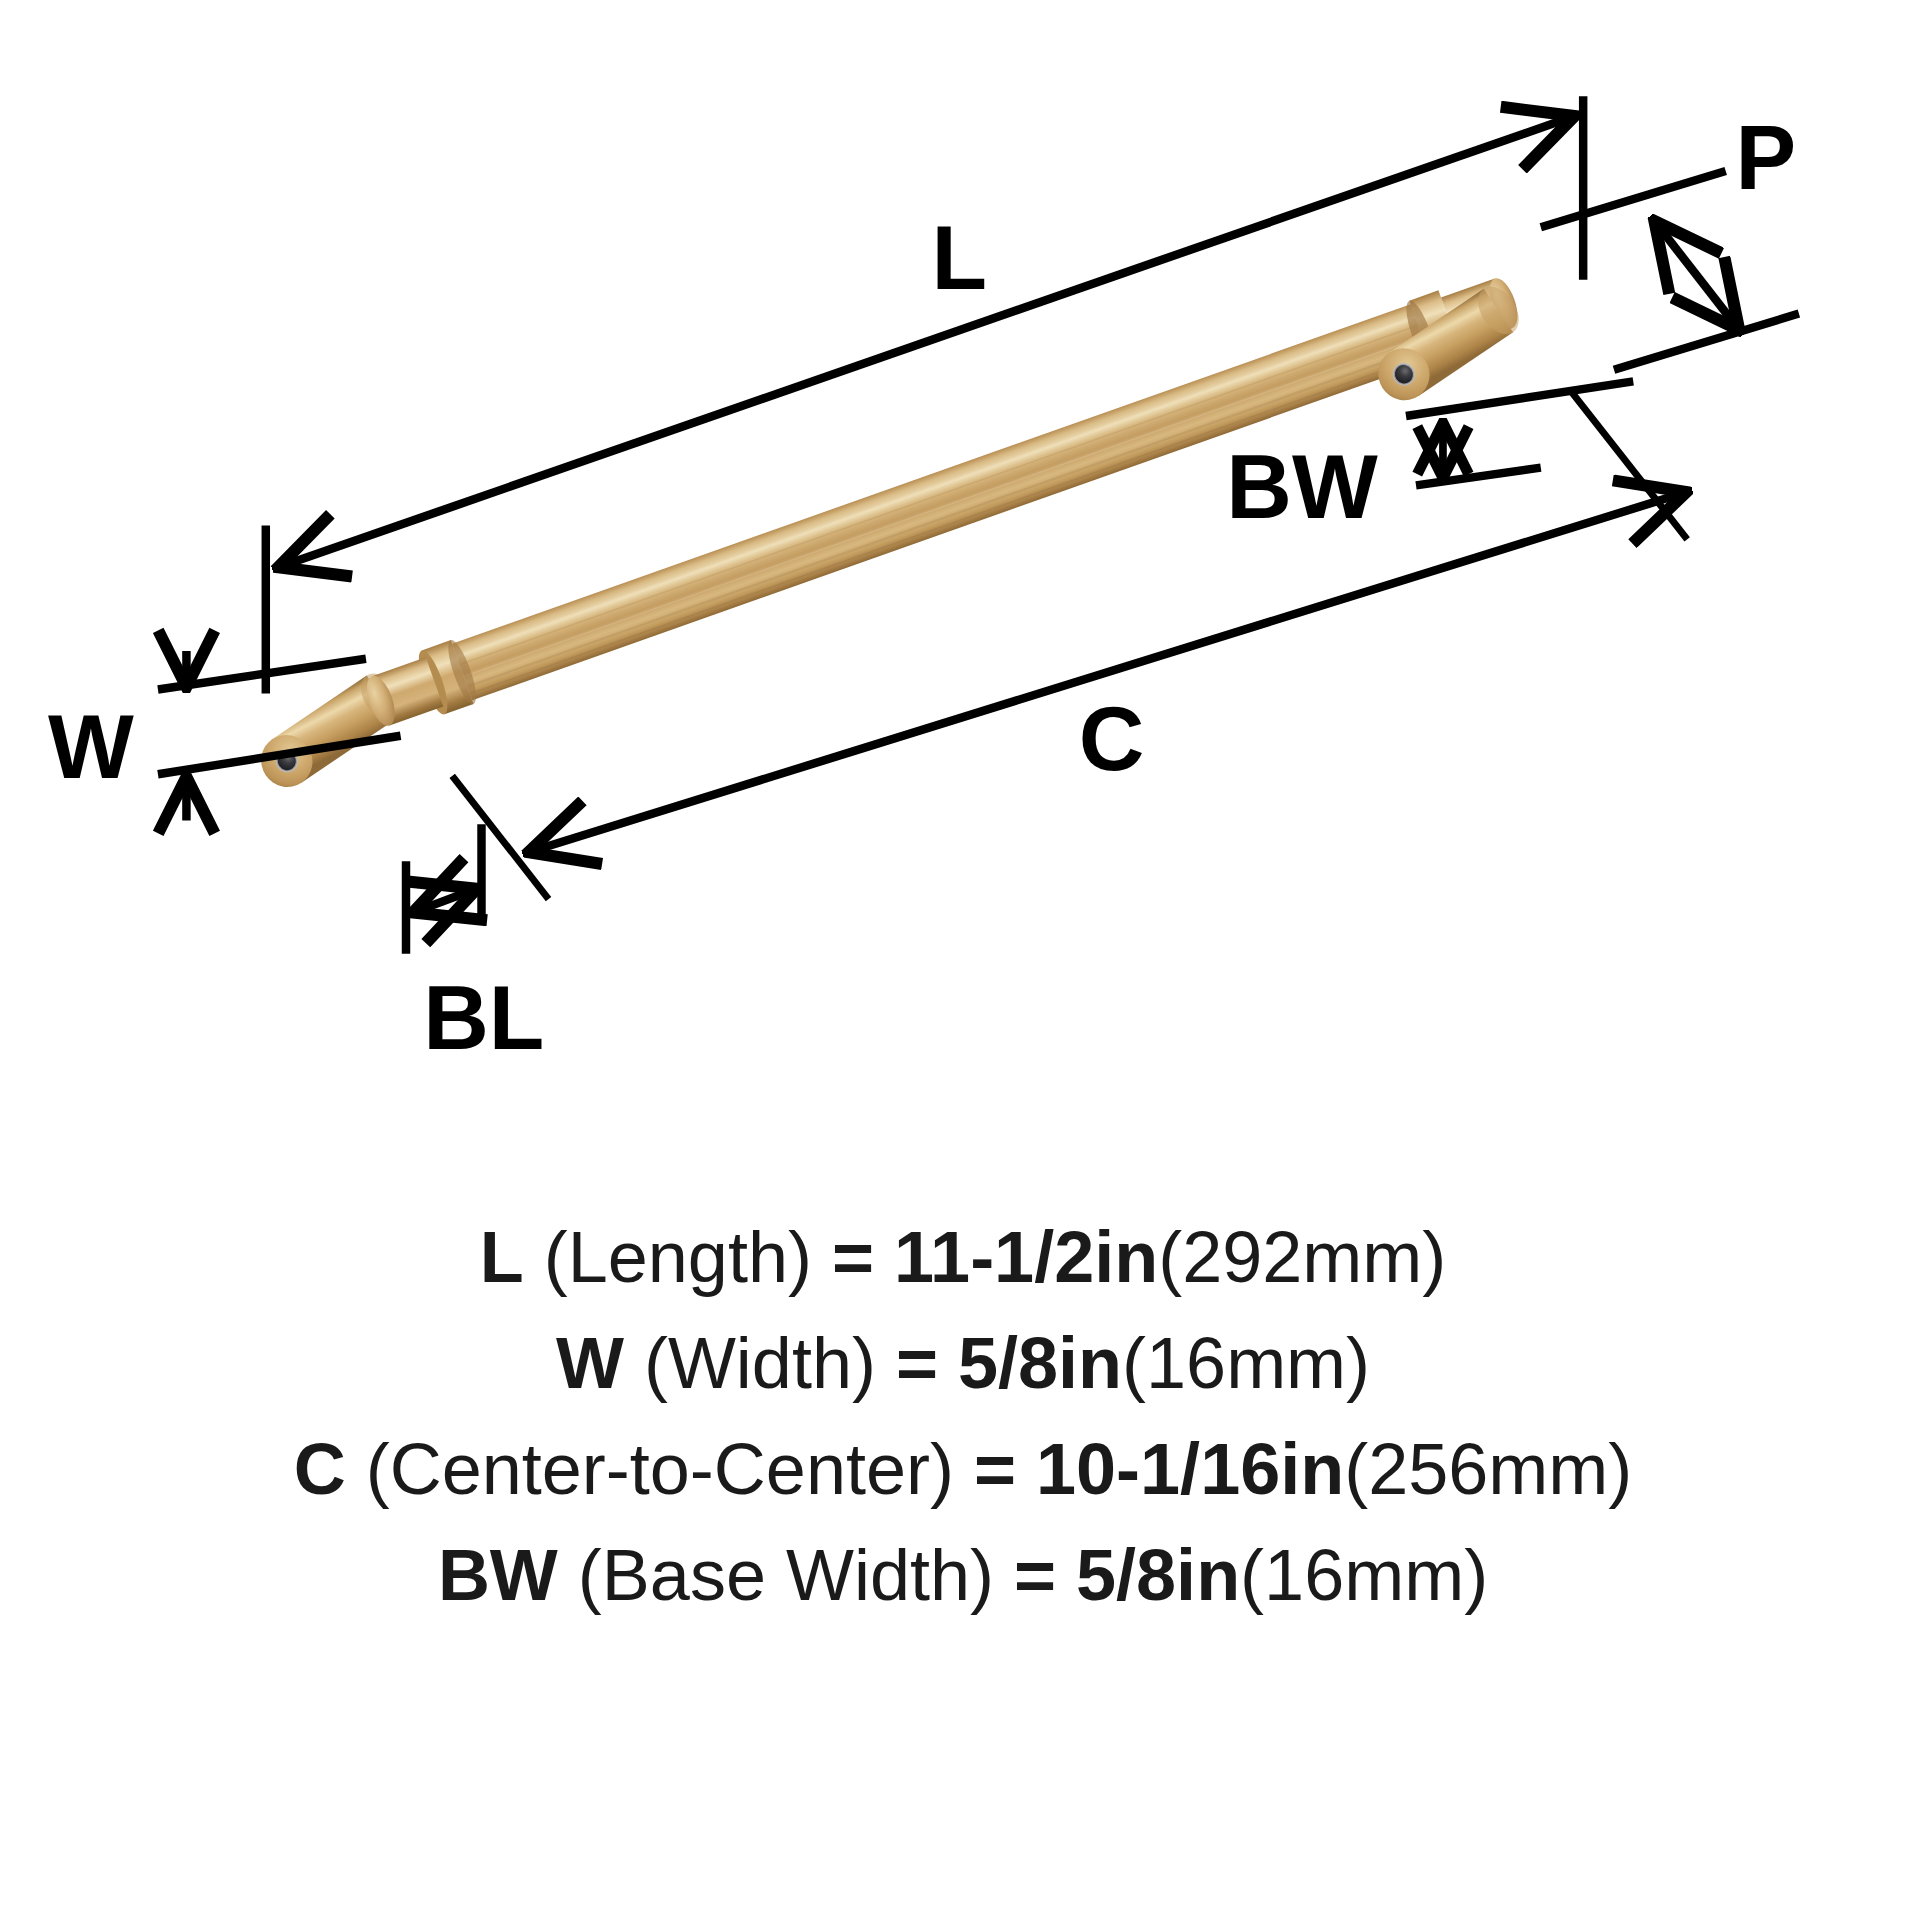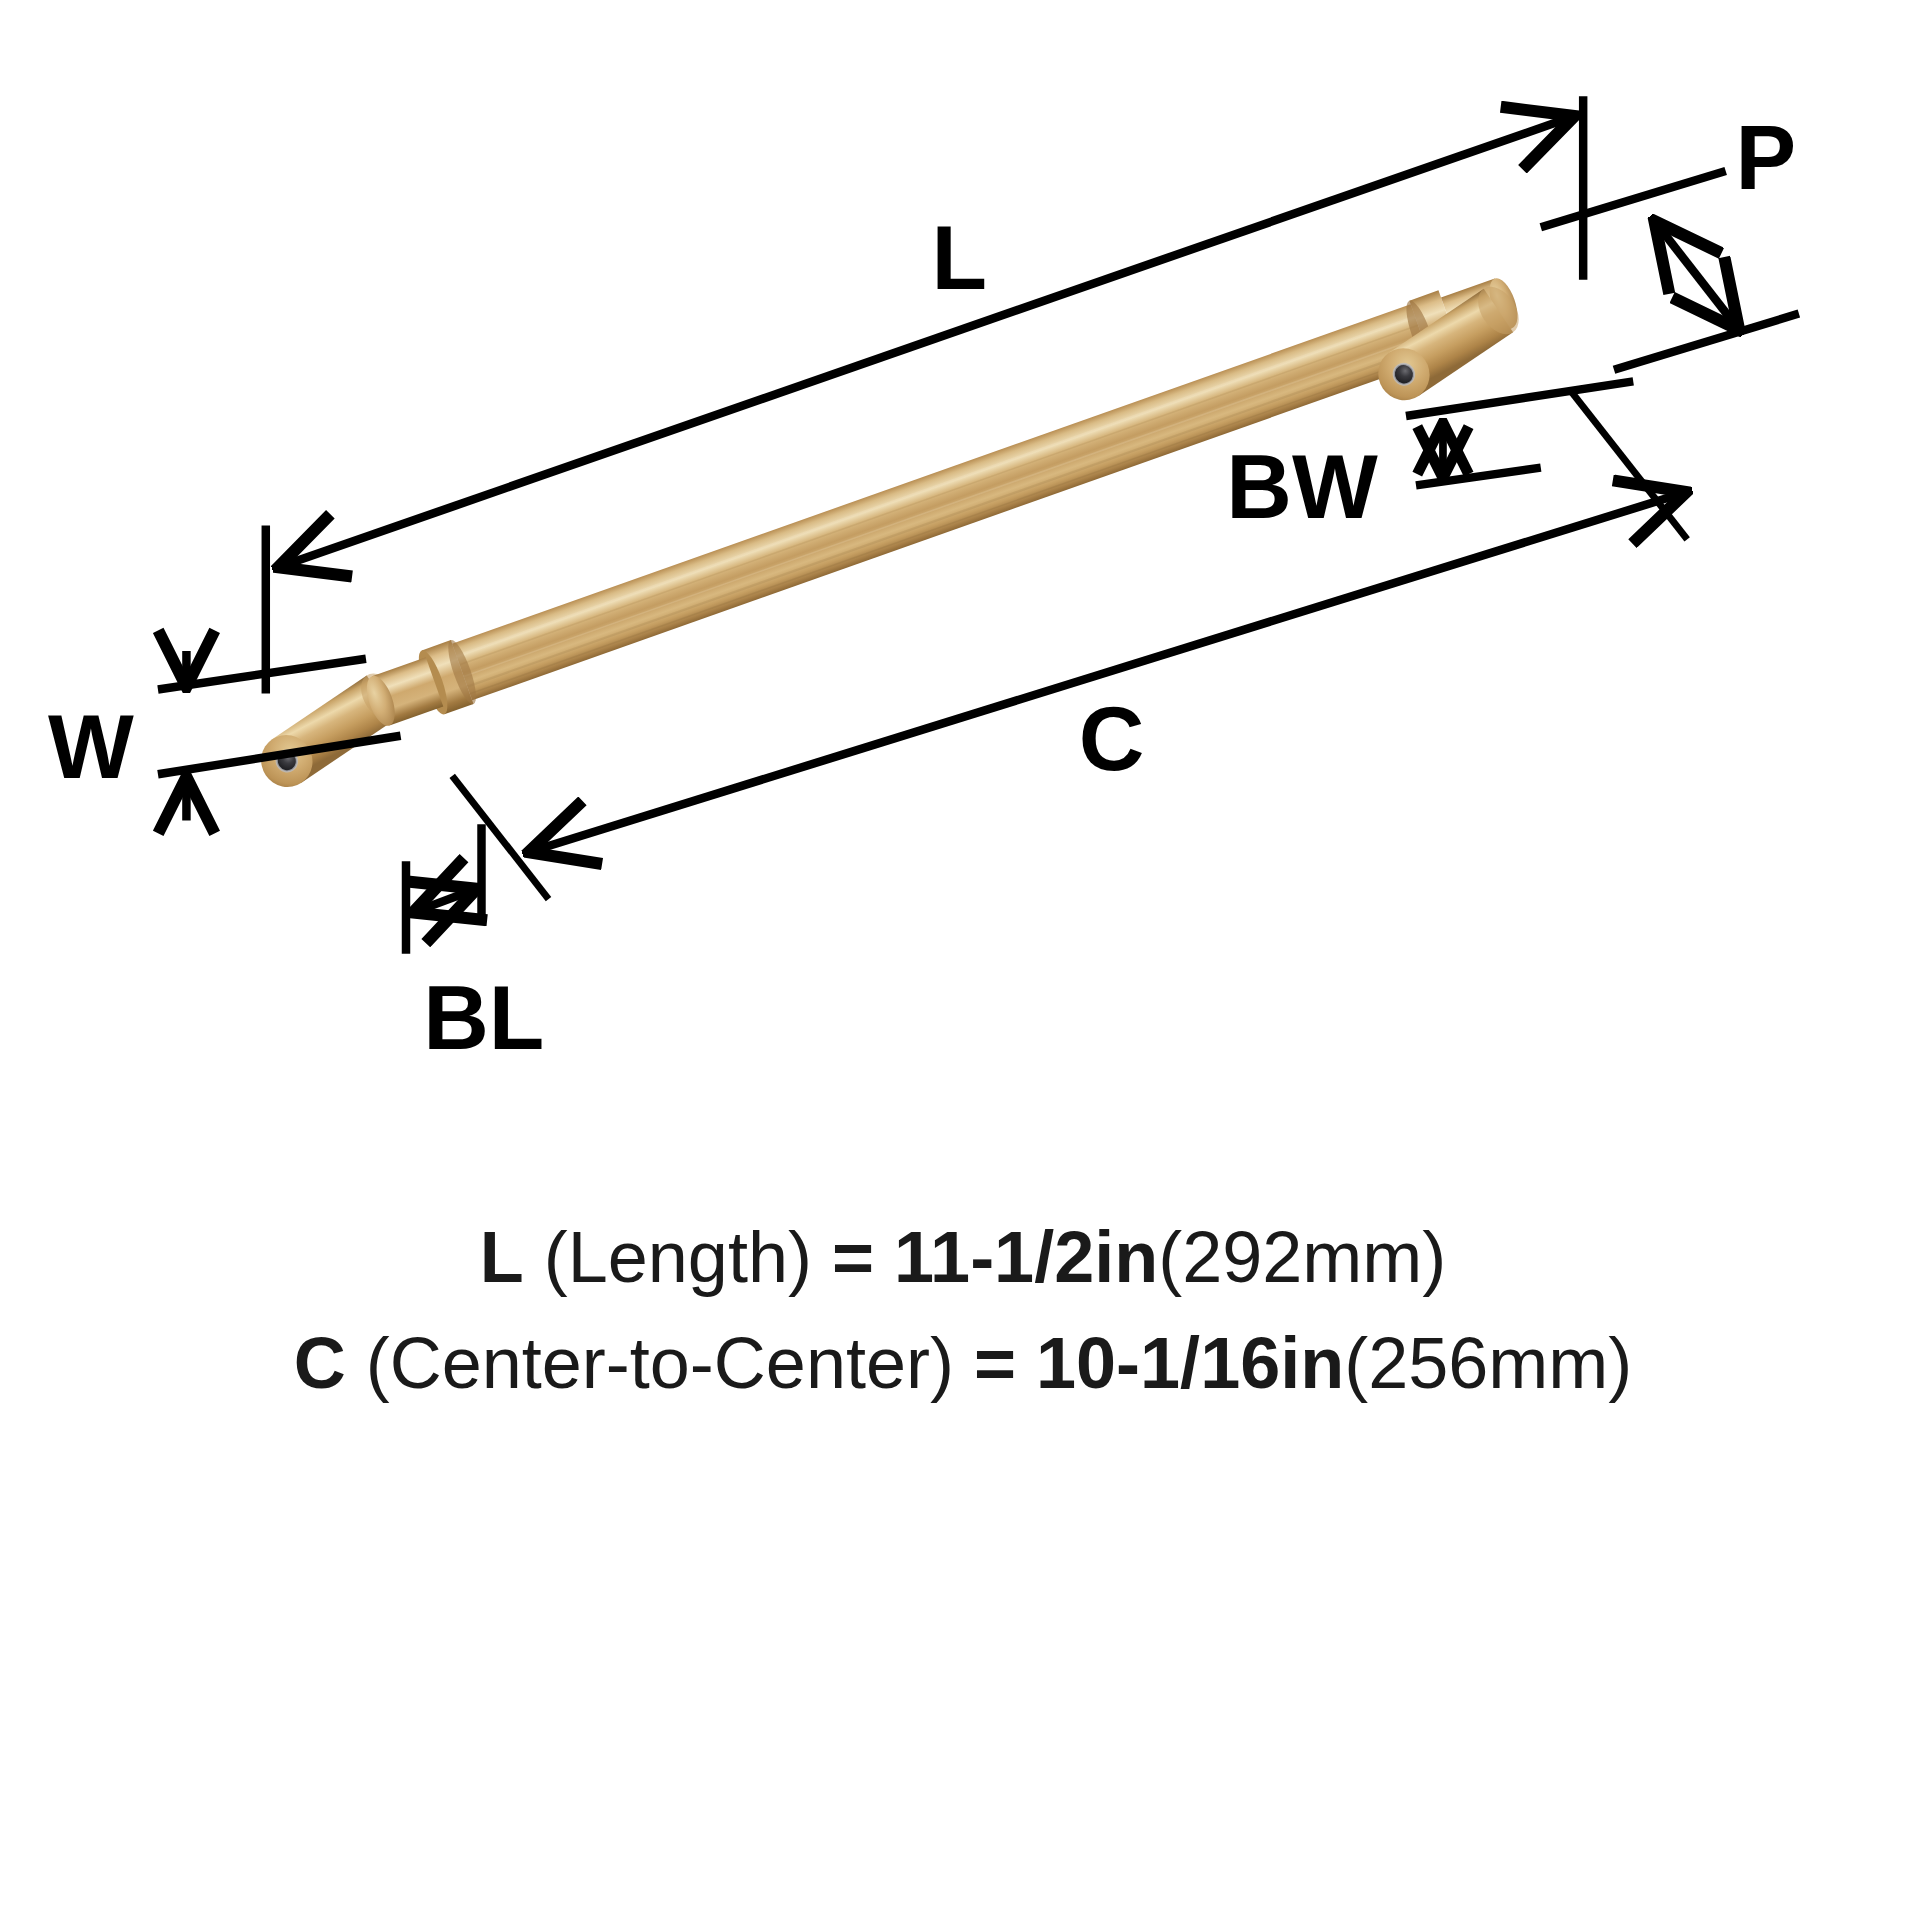--- a/index.html
+++ b/index.html
@@ -254,23 +254,29 @@
       </g>
     </svg>
   </div>
 
   <div id="legend-area">
 
     <div class="legend-line">
       <span class="lg-sym">L</span><span class="sp">&nbsp;</span><span class="lg-name">(Length)</span><span class="sp">&nbsp;</span><span class="lg-eq">=</span><span class="sp">&nbsp;</span><span class="lg-val">11-1/2in</span><span class="lg-mm">(292mm)</span>
     </div>
 
+    <div class="legend-line">
+      <span class="lg-sym">W</span><span class="sp">&nbsp;</span><span class="lg-name">(Width)</span><span class="sp">&nbsp;</span><span class="lg-eq">=</span><span class="sp">&nbsp;</span><span class="lg-val">5/8in</span><span class="lg-mm">(16mm)</span>
+    </div>
 
 
     <div class="legend-line">
       <span class="lg-sym">C</span><span class="sp">&nbsp;</span><span class="lg-name">(Center-to-Center)</span><span class="sp">&nbsp;</span><span class="lg-eq">=</span><span class="sp">&nbsp;</span><span class="lg-val">10-1/16in</span><span class="lg-mm">(256mm)</span>
     </div>
 
 
+    <div class="legend-line">
+      <span class="lg-sym">BW</span><span class="sp">&nbsp;</span><span class="lg-name">(Base Width)</span><span class="sp">&nbsp;</span><span class="lg-eq">=</span><span class="sp">&nbsp;</span><span class="lg-val">5/8in</span><span class="lg-mm">(16mm)</span>
+    </div>
 
   </div>
 </div>
 
 
 </body></html>

